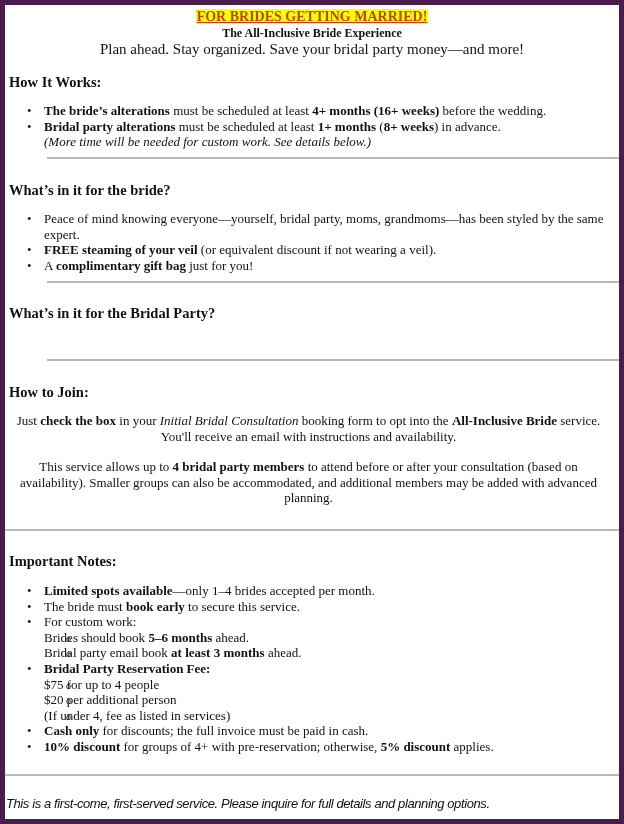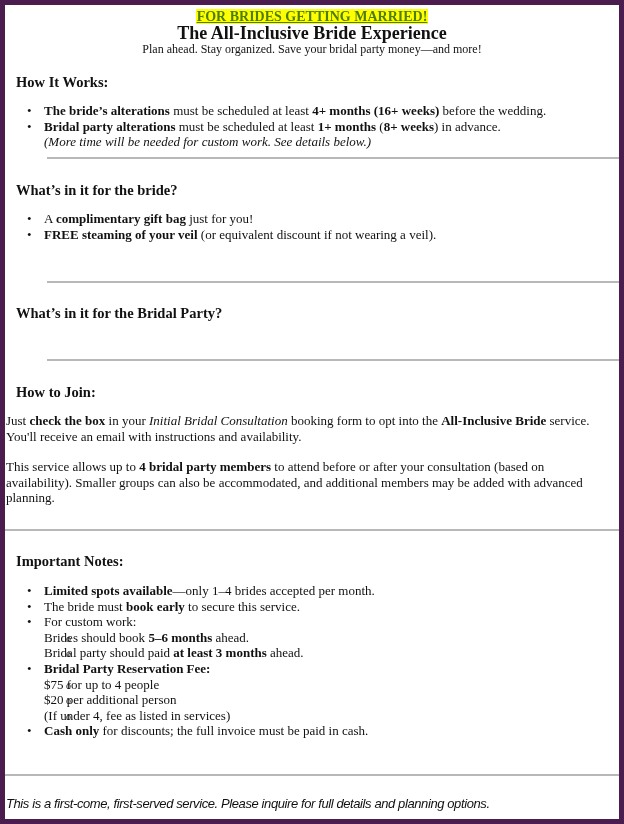--- a/index.html
+++ b/index.html
@@ -14,33 +14,33 @@
     content: ""; position: absolute; inset: -5px; pointer-events: none;
     border: 5px solid transparent;
     background:
       repeating-linear-gradient(90deg, rgba(255,255,255,0.55) 0 1px, transparent 1px 4px) top/100% 5px no-repeat,
       repeating-linear-gradient(90deg, rgba(255,255,255,0.55) 0 1px, transparent 1px 4px) bottom/100% 5px no-repeat,
       repeating-linear-gradient(0deg, rgba(255,255,255,0.55) 0 1px, transparent 1px 4px) left/5px 100% no-repeat,
       repeating-linear-gradient(0deg, rgba(255,255,255,0.55) 0 1px, transparent 1px 4px) right/5px 100% no-repeat;
   }
   .content { position: absolute; left: 5px; top: 5px; right: 5px; bottom: 5px; }
   .banner { position: absolute; top: 4px; left: 0; right: 0; text-align: center; font-size: 14px; line-height: 16px; font-weight: bold; }
-  .banner span { background: #ffff00; text-decoration: underline; color: #4d7c0f; padding: 0 1px; }
-  .subtitle { position: absolute; top: 20px; left: 0; right: 0; text-align: center; font-weight: bold; font-size: 18px; line-height: 16px; }
-  .tagline { position: absolute; top: 36px; left: 0; right: 0; text-align: center; font-size: 12px; line-height: 16px; }
-  h2 { position: absolute; left: 11px; margin: 0; font-size: 14.5px; font-weight: bold; line-height: 18px; }
+  .banner span { background: #ffff00; text-decoration: underline; color: #c2410c; padding: 0 1px; }
+  .subtitle { position: absolute; top: 20px; left: 0; right: 0; text-align: center; font-weight: bold; font-size: 12px; line-height: 16px; }
+  .tagline { position: absolute; top: 36px; left: 0; right: 0; text-align: center; font-size: 15px; line-height: 16px; }
+  h2 { position: absolute; left: 4px; margin: 0; font-size: 14.5px; font-weight: bold; line-height: 18px; }
   ul { position: absolute; margin: 0; padding: 0; list-style: none; font-size: 13px; line-height: 15.6px; }
   ul li { position: relative; padding-left: 39px; }
   ul li::before { content: "•"; position: absolute; left: 22px; top: 0; font-size: 13px; }
   ul.sub { position: static; }
   ul.sub li { margin-left: -39px; }
   ul.sub li::before { content: "o"; left: 61px; font-size: 10px; top: 1px; }
   .note { font-style: italic; display: block; }
   hr { position: absolute; margin: 0; border: 0; height: 2px; background: #b8b8b8; }
-  p { position: absolute; left: 1px; right: 8px; margin: 0; font-size: 13px; line-height: 15.6px; }
+  p { position: absolute; left: 1px; right: 8px; margin: 0; font-size: 13px; line-height: 15.6px; text-align: center; }
   .footer { position: absolute; left: 1px; top: 791px; font-size: 13px; font-style: italic; font-family: Liberation Sans, sans-serif; letter-spacing: -0.4px; }
 </style>
 </head>
 <body>
 
 <div class="frame"></div>
 
 <div class="content">
 
   <div class="banner"><span>FOR BRIDES GETTING MARRIED!</span></div>
@@ -50,48 +50,50 @@
   <h2 style="top:68px">How It Works:</h2>
   <ul style="top:98px; left:0; right:0">
     <li><b>The bride’s alterations</b><span> must be scheduled at least </span><b>4+ months (16+ weeks)</b><span> before the wedding.</span></li>
     <li><b>Bridal party alterations</b><span> must be scheduled at least </span><b>1+ months</b><span> (</span><b>8+ weeks</b><span>) in advance.</span>
       <span class="note">(More time will be needed for custom work. See details below.)</span></li>
   </ul>
   <hr style="top:152px; left:42px; right:0">
 
   <h2 style="top:176px">What’s in it for the bride?</h2>
   <ul style="top:206px; left:0; right:0">
+    <li><span>Peace of mind knowing everyone—yourself, bridal party, moms, grandmoms—has been styled by the same expert.</span></li>
+    <li><b>FREE steaming of your veil</b><span> (or equivalent discount if not wearing a veil).</span></li>
     <li><span>A </span><b>complimentary gift bag</b><span> just for you!</span></li>
-    <li><b>FREE steaming of your veil</b><span> (or equivalent discount if not wearing a veil).</span></li>
   </ul>
   <hr style="top:276px; left:42px; right:0">
 
   <h2 style="top:299px">What’s in it for the Bridal Party?</h2>
   <hr style="top:354px; left:42px; right:0">
 
   <h2 style="top:378px">How to Join:</h2>
   <p style="top:408px"><span>Just </span><b>check the box</b><span> in your </span><i>Initial Bridal Consultation</i><span> booking form to opt into the </span><b>All-Inclusive Bride</b><span> service. You'll receive an email with instructions and availability.</span></p>
   <p style="top:454px"><span>This service allows up to </span><b>4 bridal party members</b><span> to attend before or after your consultation (based on availability). Smaller groups can also be accommodated, and additional members may be added with advanced planning.</span></p>
   <hr style="top:524px; left:0; right:0">
 
   <h2 style="top:547px">Important Notes:</h2>
   <ul style="top:578px; left:0; right:0">
     <li><b>Limited spots available</b><span>—only 1–4 brides accepted per month.</span></li>
     <li><span>The bride must </span><b>book early</b><span> to secure this service.</span></li>
     <li><span>For custom work:</span>
       <ul class="sub">
         <li><span>Brides should book </span><b>5–6 months</b><span> ahead.</span></li>
-        <li><span>Bridal party should paid </span><b>at least 3 months</b><span> ahead.</span></li>
+        <li><span>Bridal party email book </span><b>at least 3 months</b><span> ahead.</span></li>
       </ul>
     </li>
     <li><b>Bridal Party Reservation Fee:</b>
       <ul class="sub">
         <li><span>$75 for up to 4 people</span></li>
         <li><span>$20 per additional person</span></li>
         <li><span>(If under 4, fee as listed in services)</span></li>
       </ul>
     </li>
     <li><b>Cash only</b><span> for discounts; the full invoice must be paid in cash.</span></li>
+    <li><b>10% discount</b><span> for groups of 4+ with pre-reservation; otherwise, </span><b>5% discount</b><span> applies.</span></li>
   </ul>
   <hr style="top:769px; left:0; right:0">
 
   <div class="footer">This is a first-come, first-served service. Please inquire for full details and planning options.</div>
 </div>
 
 </body></html>

